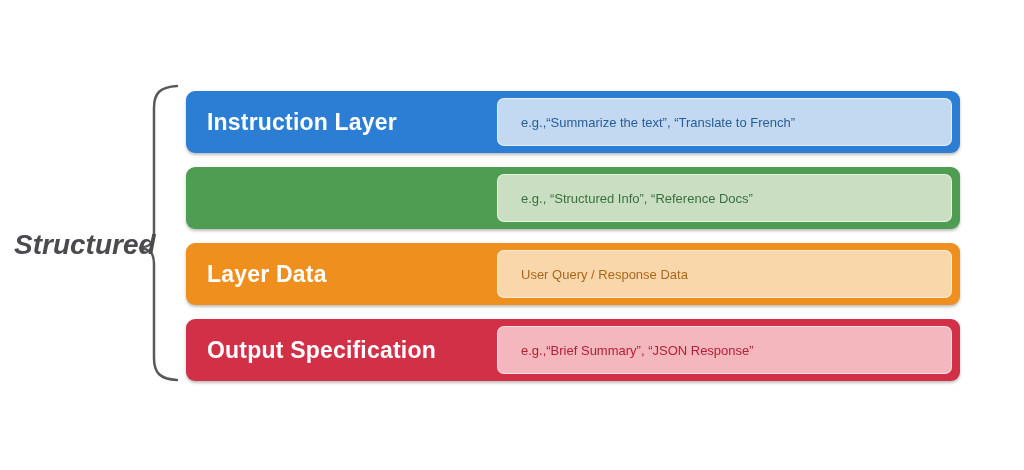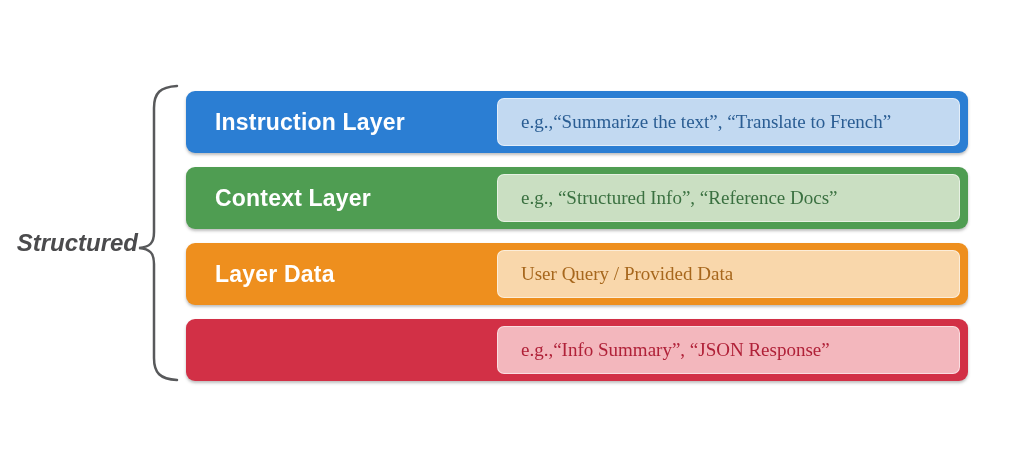--- a/index.html
+++ b/index.html
@@ -16,21 +16,21 @@
     font-family: "Liberation Sans", "DejaVu Sans", sans-serif;
   }
   .label-block {
     position: absolute;
     left: 14px;
     top: 229px;
     width: 124px;
     text-align: right;
     font-style: italic;
     font-weight: 700;
-    font-size: 24px;
+    font-size: 28px;
     line-height: 1.14;
     color: #4b4b4d;
   }
   .brace-svg {
     position: absolute;
     left: 0;
     top: 0;
     width: 1024px;
     height: 470px;
     pointer-events: none;
@@ -45,21 +45,20 @@
   }
   .row {
     position: relative;
     width: 774px;
     height: 62px;
     border-radius: 9px;
     background: var(--row-color);
     box-shadow: 0 2px 3px rgba(110,110,110,0.45);
     display: flex;
     align-items: center;
-    padding-left: 8px;
   }
   .row-title {
     margin-left: 21px;
     font-weight: 700;
     font-size: 23px;
     letter-spacing: 0.2px;
     color: var(--title-color, #ffffff);
     white-space: nowrap;
   }
   .row-detail {
@@ -70,24 +69,23 @@
     bottom: 7px;
     background: var(--row-light);
     border: 1px solid rgba(255,255,255,0.55);
     border-radius: 7px;
     display: flex;
     align-items: center;
     box-sizing: border-box;
     padding-left: 23px;
   }
   .row-detail-text {
-    font-size: 19px;
+    font-size: 13px;
     color: var(--row-text);
     white-space: nowrap;
-    font-family: Liberation Serif, serif;
   }
 </style>
 </head>
 <body>
 
 <div class="canvas">
 
   <svg class="brace-svg" viewBox="0 0 1024 470" aria-hidden="true">
     <path d="M 177 86 C 160 87 154 93 154 108 L 154 232 C 154 243 150 247 139 248 C 150 249 154 253 154 264 L 154 358 C 154 373 160 379 177 380" fill="none" stroke="#58595b" stroke-width="2.5" stroke-linecap="round"></path>
   </svg>
@@ -99,33 +97,33 @@
   <div class="rows">
 
     <div class="row" style="--row-color: #2b7ed3; --row-light: #c2d9f1; --row-text: #2a5d93; --title-color: #ffffff;">
       <span class="row-title">Instruction Layer</span>
       <div class="row-detail">
         <span class="row-detail-text">e.g.,“Summarize the text”, “Translate to French”</span>
       </div>
     </div>
 
     <div class="row" style="--row-color: #4f9d52; --row-light: #cadfc2; --row-text: #3a7040; --title-color: #ffffff;">
-      <span class="row-title">Context Layer</span>
       <div class="row-detail">
         <span class="row-detail-text">e.g., “Structured Info”, “Reference Docs”</span>
       </div>
     </div>
 
     <div class="row" style="--row-color: #ee8f1e; --row-light: #f9d7ab; --row-text: #a7671d; --title-color: #ffffff;">
       <span class="row-title">Layer Data</span>
       <div class="row-detail">
-        <span class="row-detail-text">User Query / Provided Data</span>
+        <span class="row-detail-text">User Query / Response Data</span>
       </div>
     </div>
 
     <div class="row" style="--row-color: #d23046; --row-light: #f3b7bd; --row-text: #b02138; --title-color: #ffffff;">
+      <span class="row-title">Output Specification</span>
       <div class="row-detail">
-        <span class="row-detail-text">e.g.,“Info Summary”, “JSON Response”</span>
+        <span class="row-detail-text">e.g.,“Brief Summary”, “JSON Response”</span>
       </div>
     </div>
 
   </div>
 </div>
 
 </body></html>

